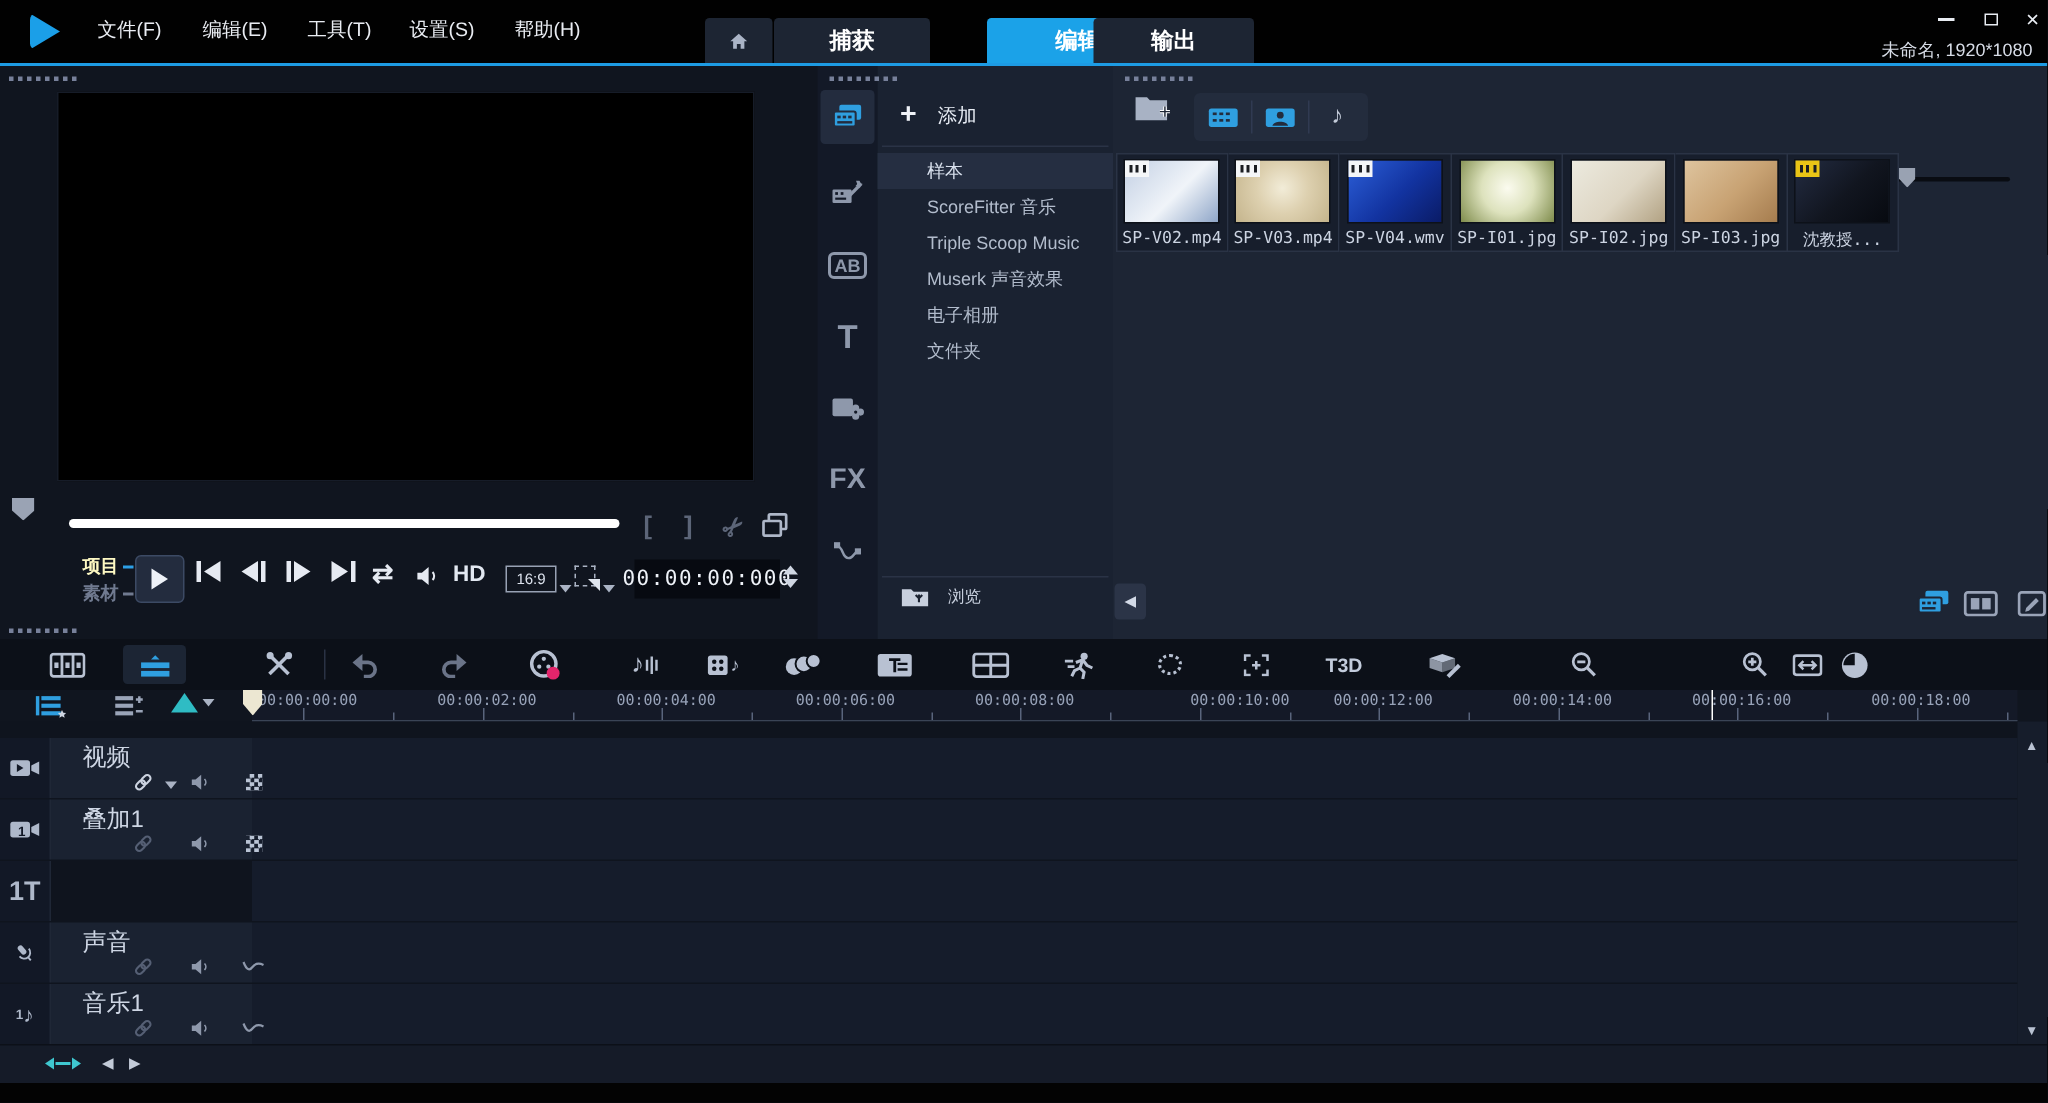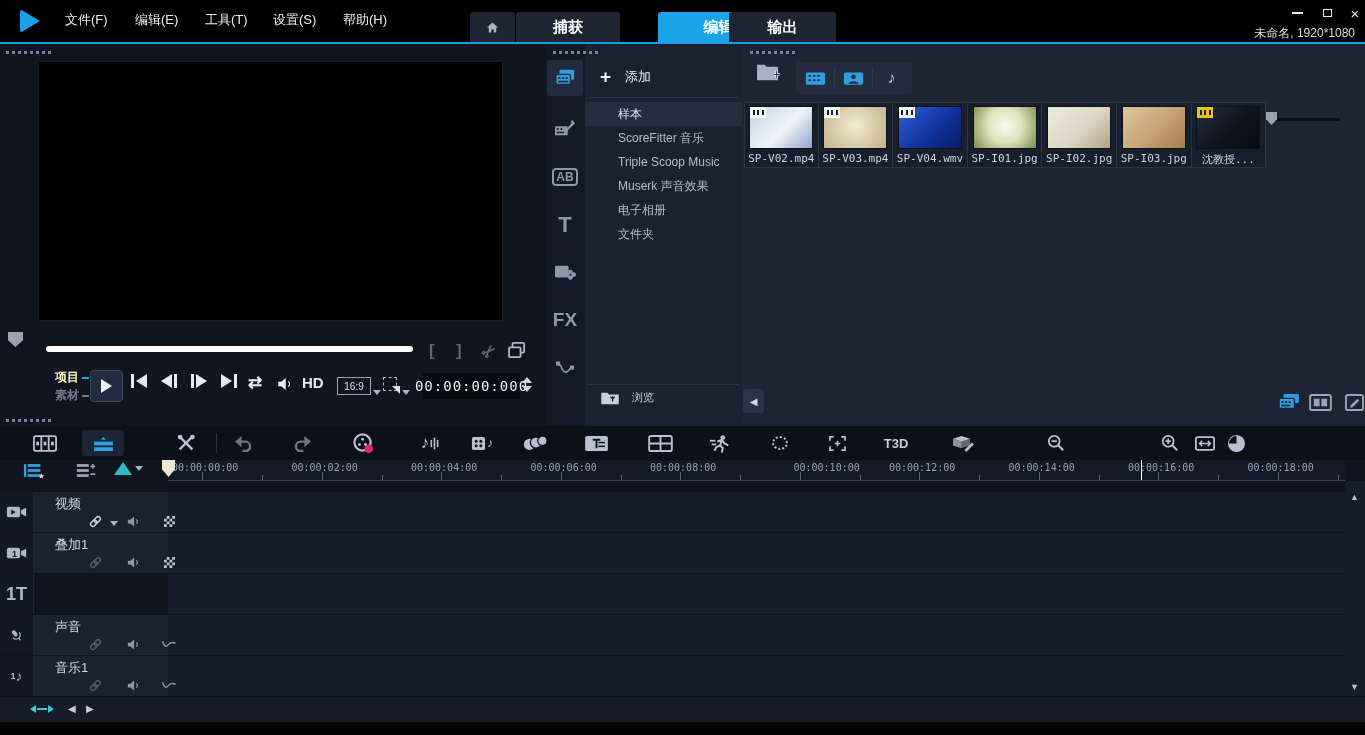--- a/index.html
+++ b/index.html
@@ -112,21 +112,21 @@
     clip-path:polygon(0 0,100% 0,100% 55%,50% 100%,0 55%);}
   #ruler-cursor{left:973px;top:0;width:1px;height:20px;background:#fff;position:absolute;}
   .hdr-ic{top:1px;width:24px;height:19px;color:#9aa4b8;}
 
   
   #tracks{left:0;top:481px;width:1365px;height:215px;background:#0f141e;}
   .trow{position:absolute;left:0;width:168px;height:40px;}
   .trow .cell-ic{position:absolute;left:0;top:0;width:34px;height:40px;background:#121826;
     border-right:1px solid #1f2736;display:flex;align-items:center;justify-content:center;color:#aeb8ca;}
   .trow .cell-main{position:absolute;left:34px;top:0;width:134px;height:40px;background:#1a2231;}
-  .t-label{position:absolute;left:21px;top:3px;font-size:13px;color:#ced6e4;}
+  .t-label{position:absolute;left:21px;top:3px;font-size:16px;color:#ced6e4;}
   .t-ctl{position:absolute;top:21px;display:flex;align-items:center;justify-content:center;width:22px;height:16px;color:#8e98ab;}
   .t-ctl.dim{color:#555f74;}
   .t-ctl.bright{color:#ccd3e0;}
   .checker{width:11px;height:11px;background:repeating-conic-gradient(#b9c3d4 0 25%,transparent 0 50%);background-size:5.5px 5.5px;}
   .lane{position:absolute;left:168px;width:1177px;height:40px;background:#151c2b;}
   #vscroll{left:1345px;top:481px;width:20px;height:215px;background:#161d2b;}
   .scroll-arr{left:1350px;width:10px;color:#b9c2d2;font-size:9px;}
   .num-on-icon{position:absolute;font-size:9px;font-weight:bold;color:#121826;}
 
   

